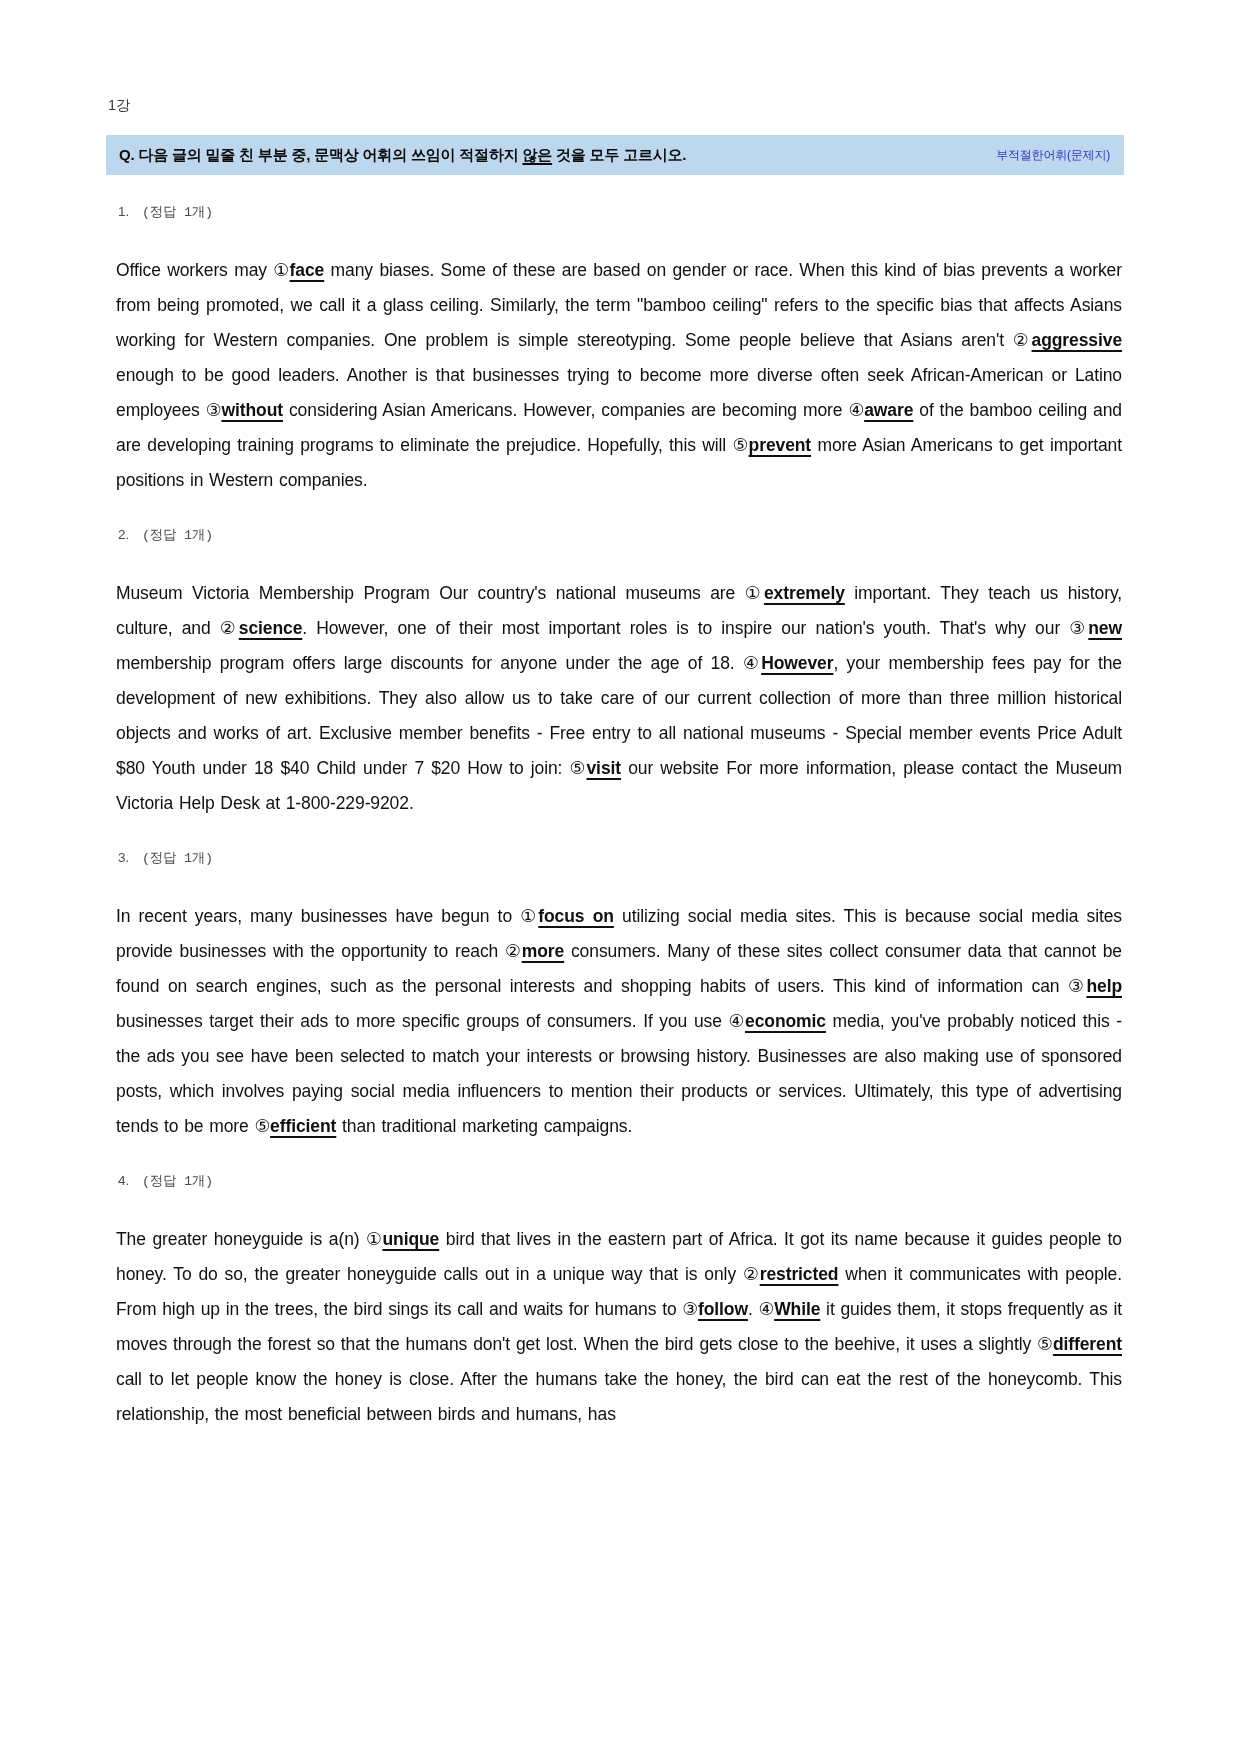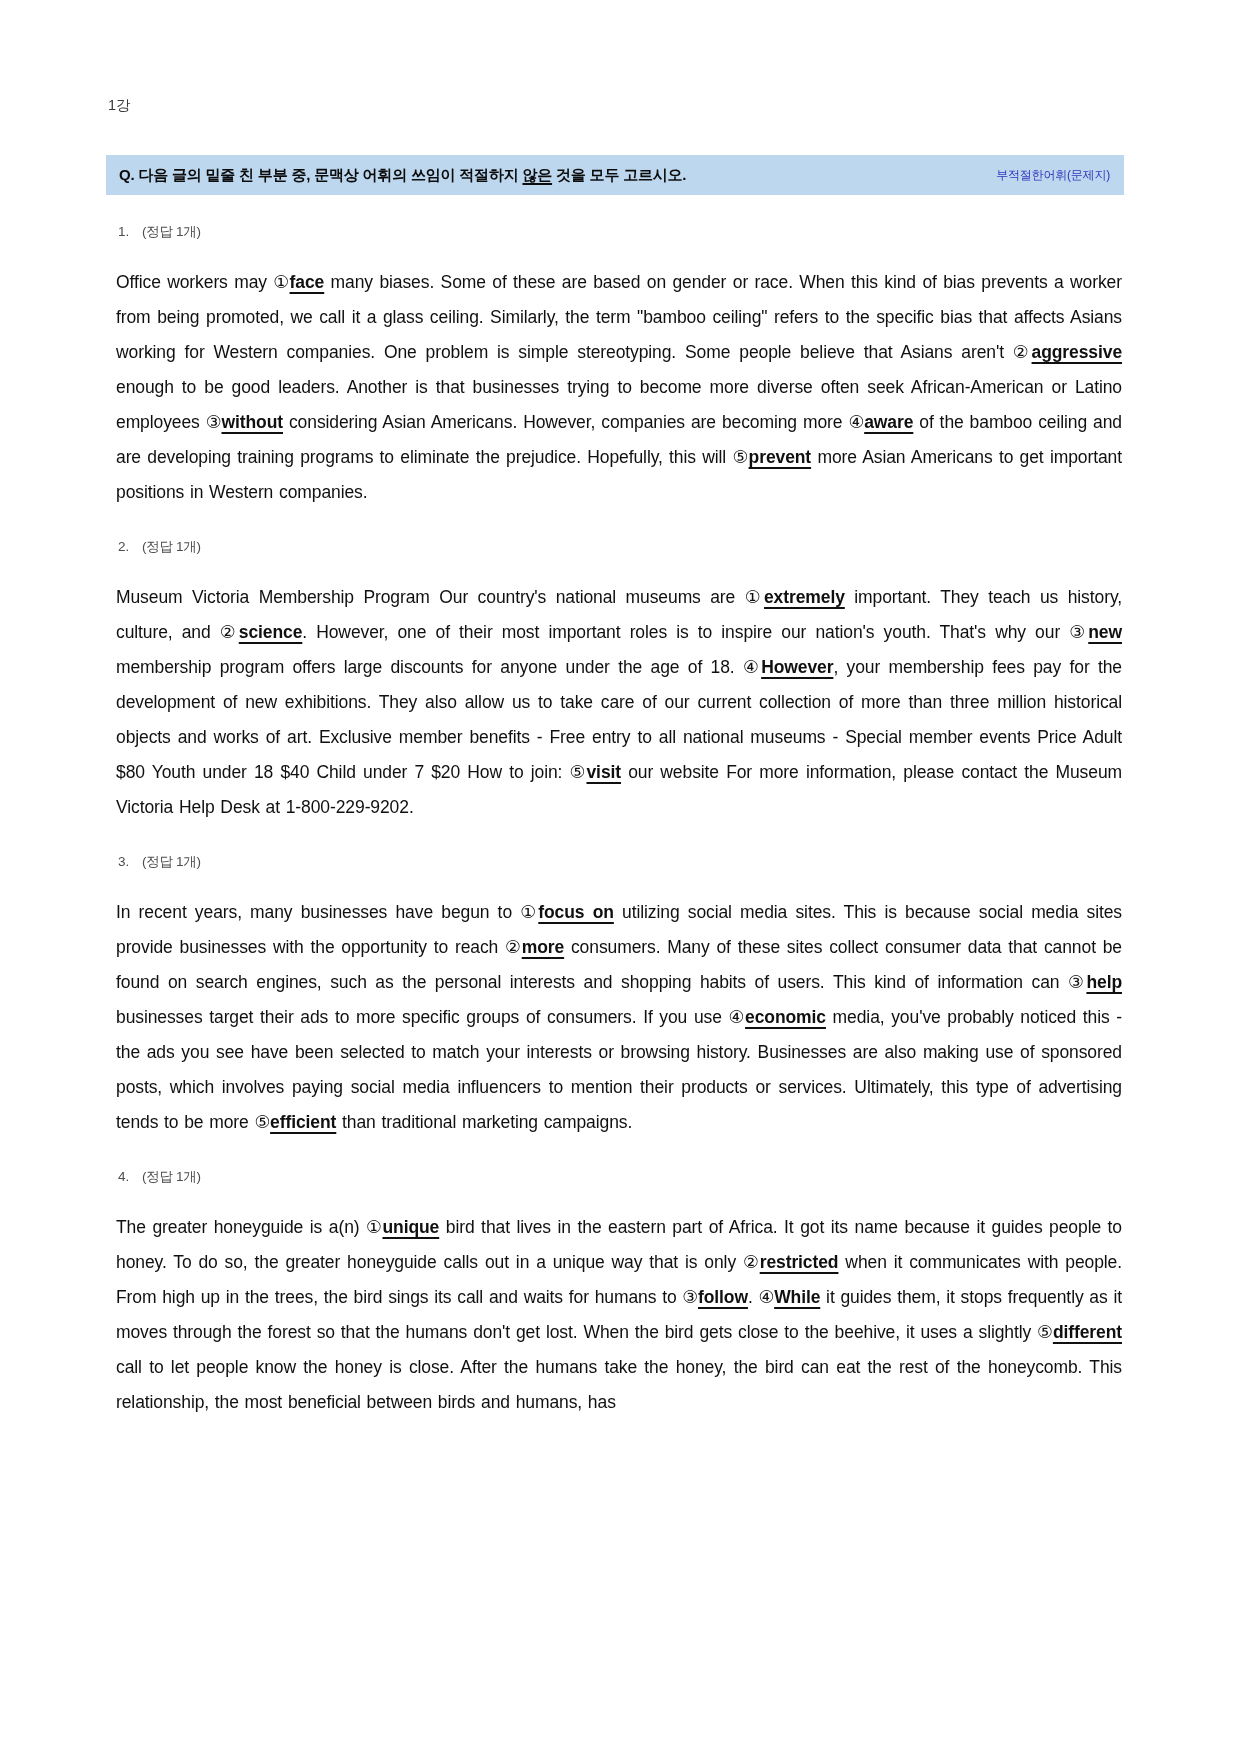--- a/index.html
+++ b/index.html
@@ -20,21 +20,21 @@
     height: 1364px;
     padding: 96px 116px 8px 106px;
     background: #ffffff;
   }
   .doc-label {
     font-size: 14.5px;
     color: #3a3a3a;
     padding-left: 2px;
   }
   .question-bar {
-    margin-top: 40px;
+    margin-top: 20px;
     height: 40px;
     background: #bdd7ee;
     display: flex;
     align-items: center;
     justify-content: space-between;
     padding: 0 14px 0 13px;
     box-sizing: border-box;
   }
   .question-text {
     font-size: 15px;
@@ -61,23 +61,24 @@
     color: #4d4d4d;
     display: flex;
     align-items: baseline;
     padding-left: 12px;
   }
   .item-label .item-number {
     min-width: 24px;
   }
   .item-label .answer-note {
     letter-spacing: -0.3px;
+    font-family: Liberation Mono, monospace;
   }
   .passage {
-    margin-top: 24px;
+    margin-top: 32px;
     padding-left: 10px;
     padding-right: 2px;
     font-size: 17.5px;
     line-height: 35px;
     color: #101010;
     text-align: justify;
     letter-spacing: -0.1px;
     word-spacing: 1px;
   }
   .choice-marker {

